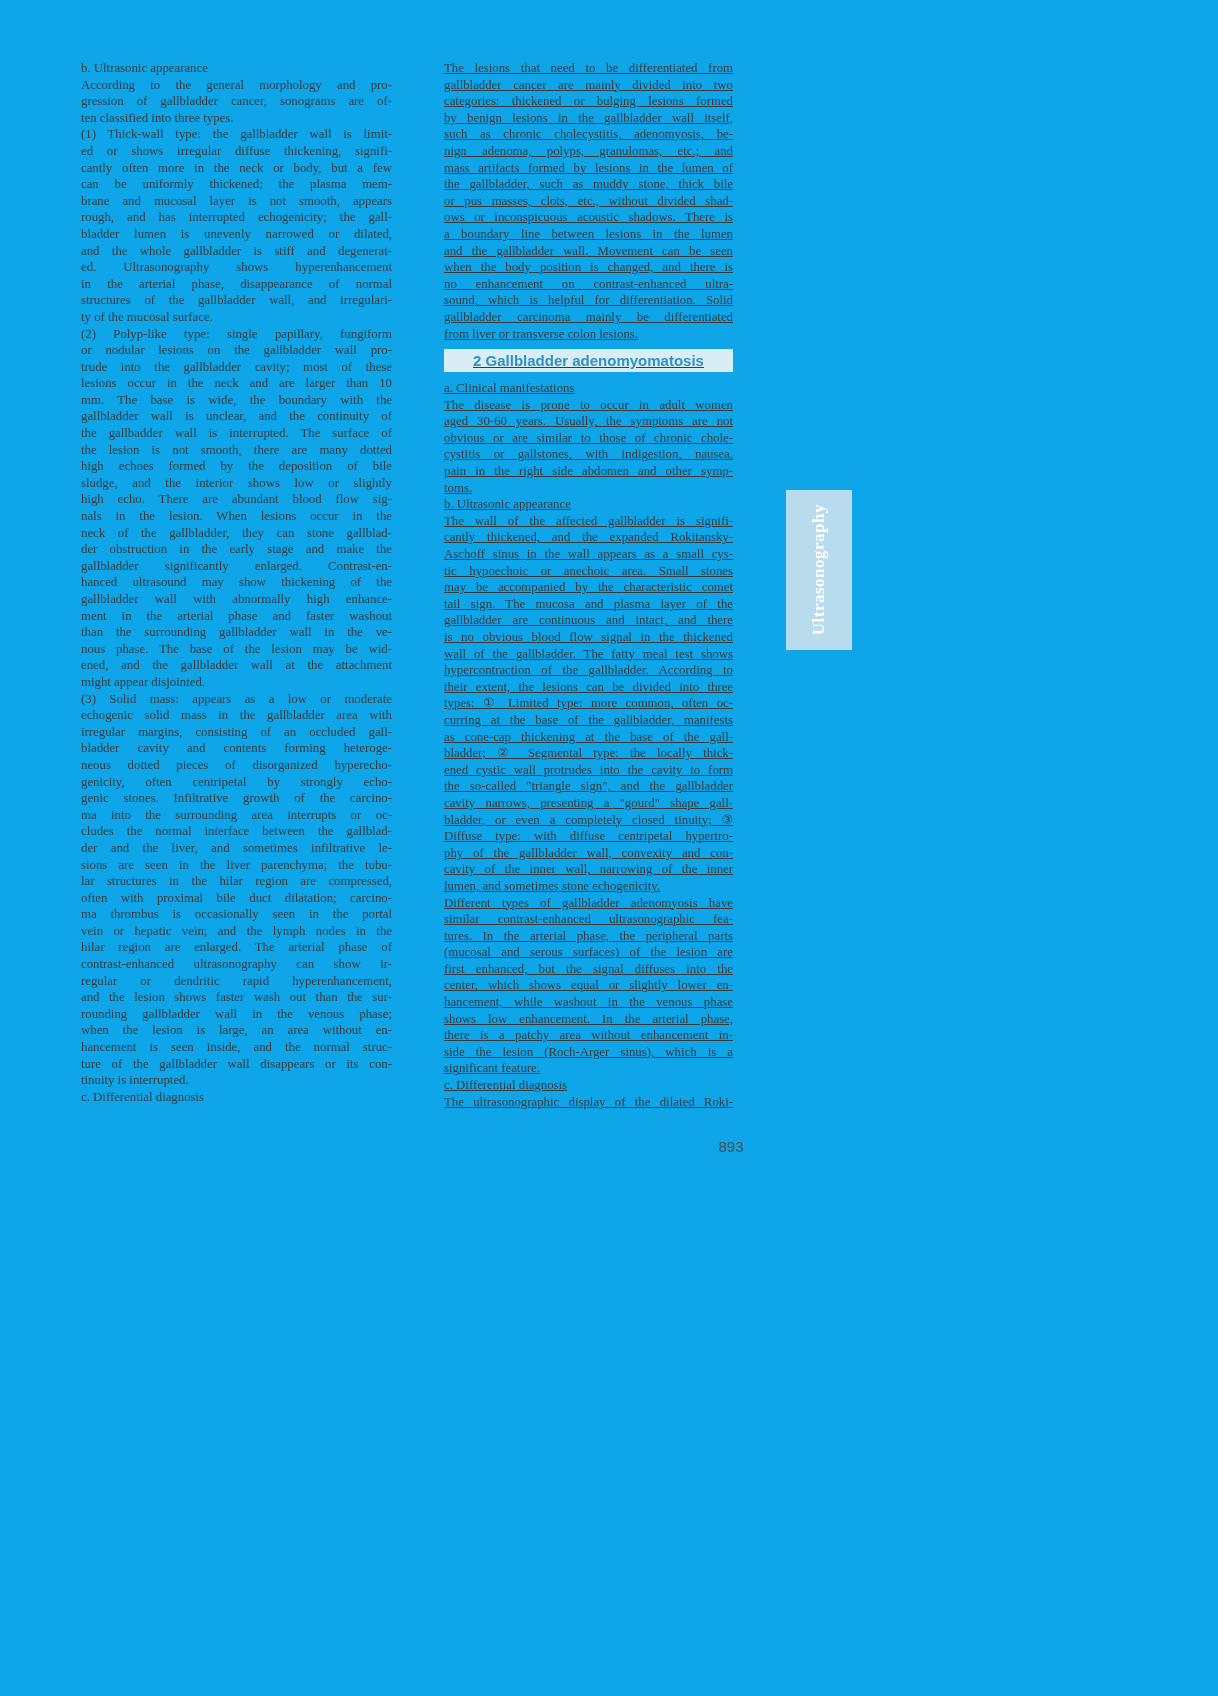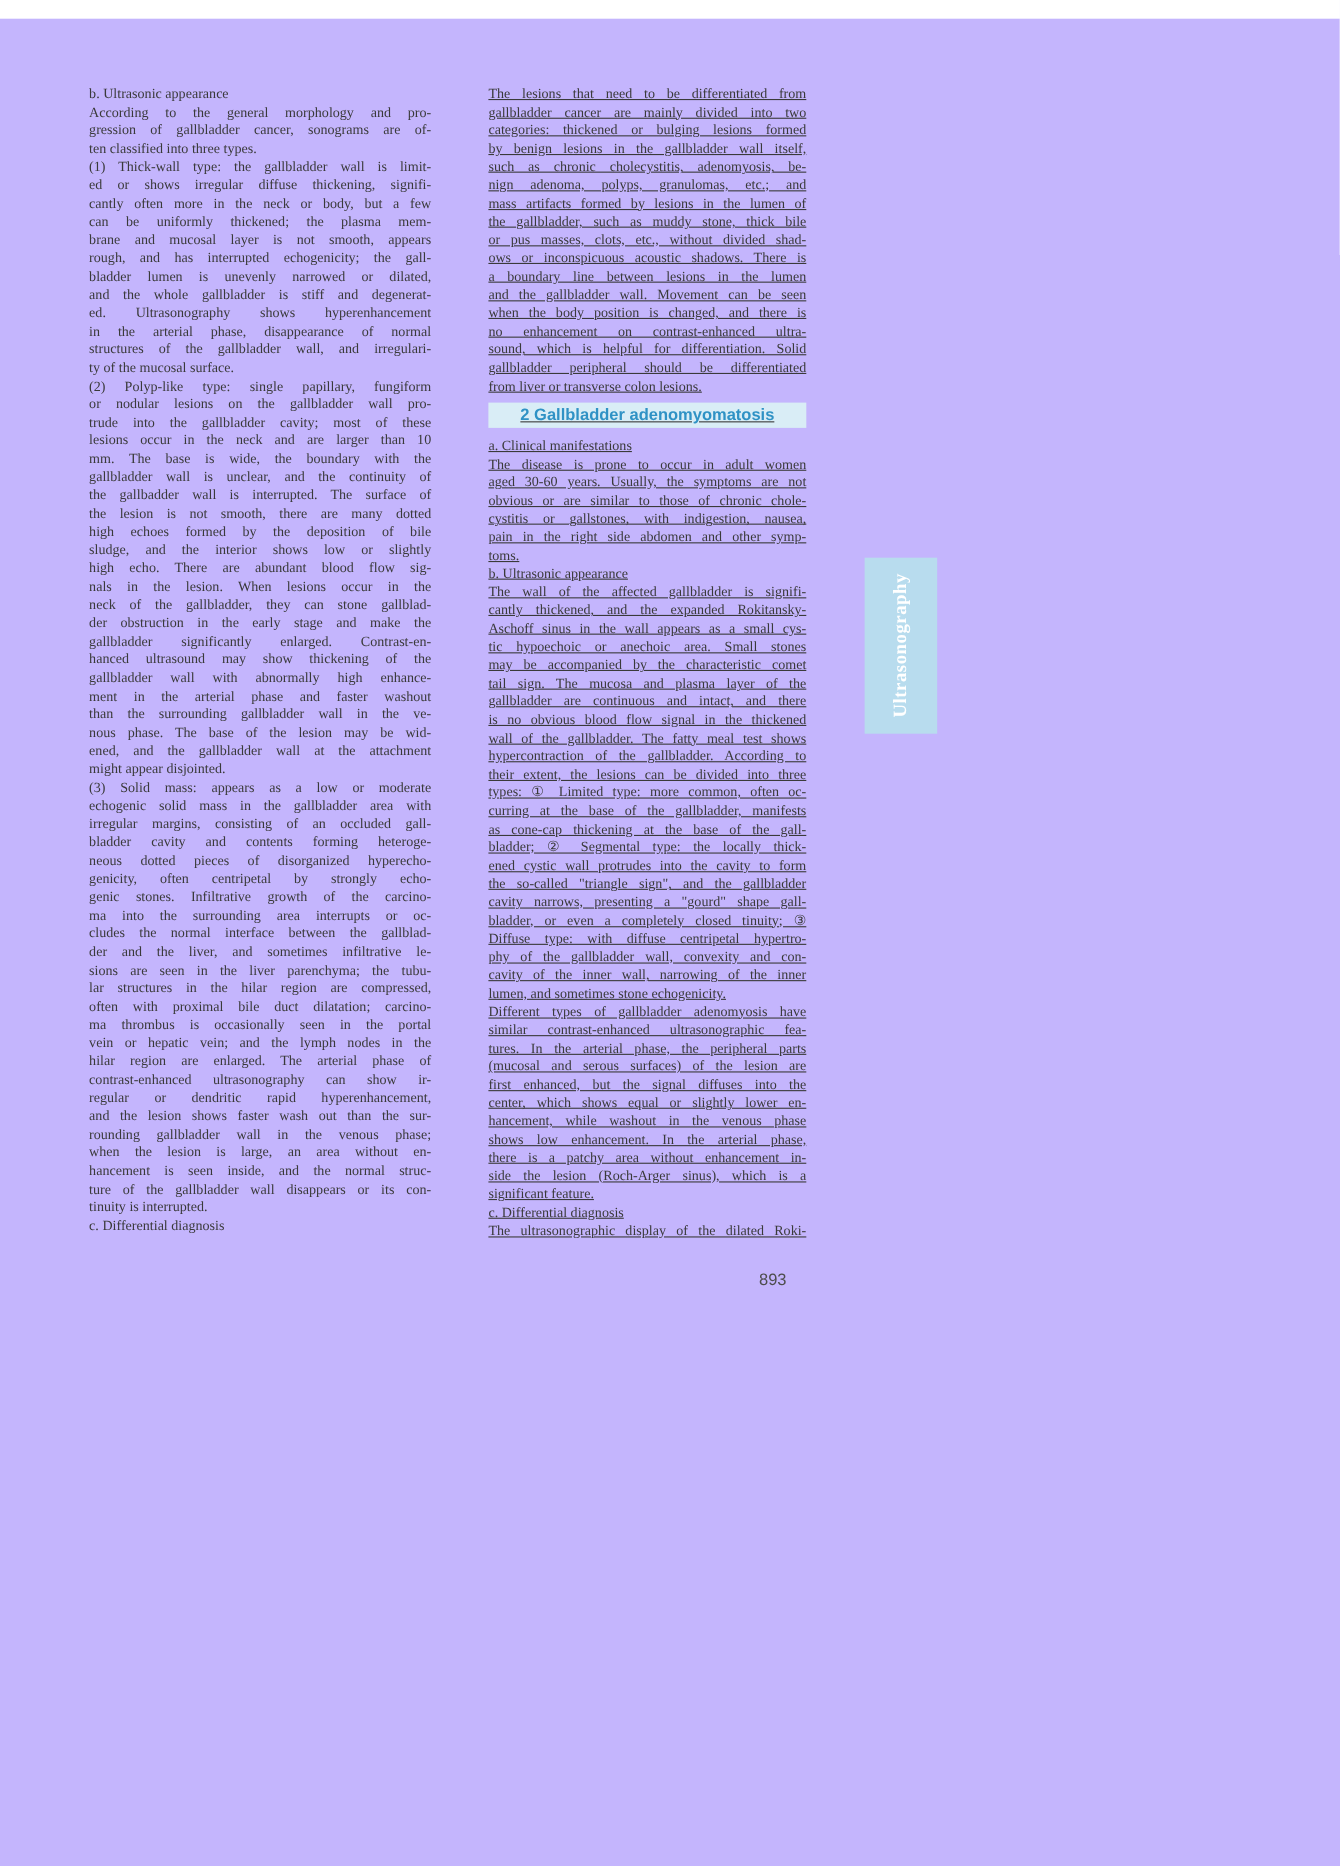--- a/index.html
+++ b/index.html
@@ -10,22 +10,21 @@
   body {
     width: 1218px;
     height: 1696px;
     position: relative;
     overflow: hidden;
     font-family: "Liberation Serif", "DejaVu Serif", serif;
   }
   .page {
     position: absolute;
     inset: 0;
-    background: #c4b5fd;
-    margin-top: 17px;
+    background: #0ea5e9;
   }
   .col {
     position: absolute;
     top: 60px;
     color: var(--body-text, #3a3a3a);
     font-size: 12.8px;
     line-height: 16.6px;
     font-family: "Liberation Serif", "DejaVu Serif", "DejaVu Sans", serif;
   }
   .col-left  { left: 81px;  width: 311px; }
@@ -70,21 +69,21 @@
     font-weight: bold;
     font-size: 17px;
     letter-spacing: 0.5px;
     white-space: nowrap;
   }
   .page-number {
     position: absolute;
     left: 690px;
     top: 1138px;
     width: 82px;
-    text-align: left;
+    text-align: center;
     font-family: "Liberation Sans", "DejaVu Sans", sans-serif;
     font-size: 15px;
     color: var(--pageno-text, #4d4d4d);
   }
 </style>
 </head>
 <body>
 
 <div class="page">
 
@@ -165,21 +164,21 @@
       <div class="line j">nign adenoma, polyps, granulomas, etc.; and</div>
       <div class="line j">mass artifacts formed by lesions in the lumen of</div>
       <div class="line j">the gallbladder, such as muddy stone, thick bile</div>
       <div class="line j">or pus masses, clots, etc., without divided shad-</div>
       <div class="line j">ows or inconspicuous acoustic shadows. There is</div>
       <div class="line j">a boundary line between lesions in the lumen</div>
       <div class="line j">and the gallbladder wall. Movement can be seen</div>
       <div class="line j">when the body position is changed, and there is</div>
       <div class="line j">no enhancement on contrast-enhanced ultra-</div>
       <div class="line j">sound, which is helpful for differentiation. Solid</div>
-      <div class="line j">gallbladder peripheral should be differentiated</div>
+      <div class="line j">gallbladder carcinoma mainly be differentiated</div>
       <div class="line n">from liver or transverse colon lesions.</div>
       <div class="line h">2 Gallbladder adenomyomatosis</div>
       <div class="line n">a. Clinical manifestations</div>
       <div class="line j">The disease is prone to occur in adult women</div>
       <div class="line j">aged 30-60 years. Usually, the symptoms are not</div>
       <div class="line j">obvious or are similar to those of chronic chole-</div>
       <div class="line j">cystitis or gallstones, with indigestion, nausea,</div>
       <div class="line j">pain in the right side abdomen and other symp-</div>
       <div class="line n">toms.</div>
       <div class="line n">b. Ultrasonic appearance</div>

